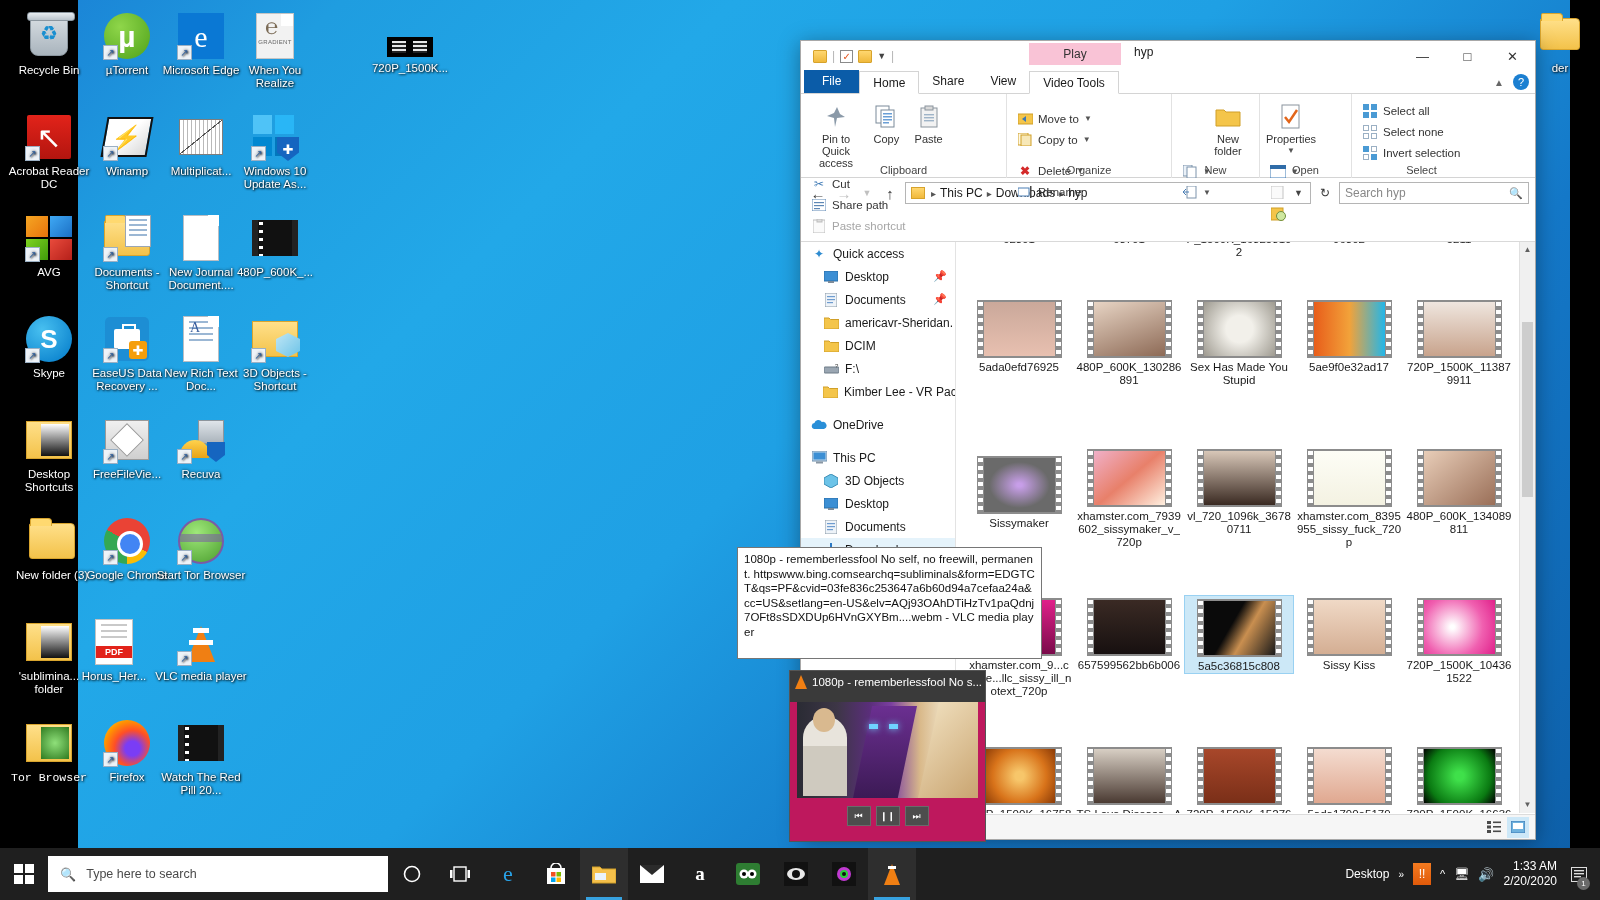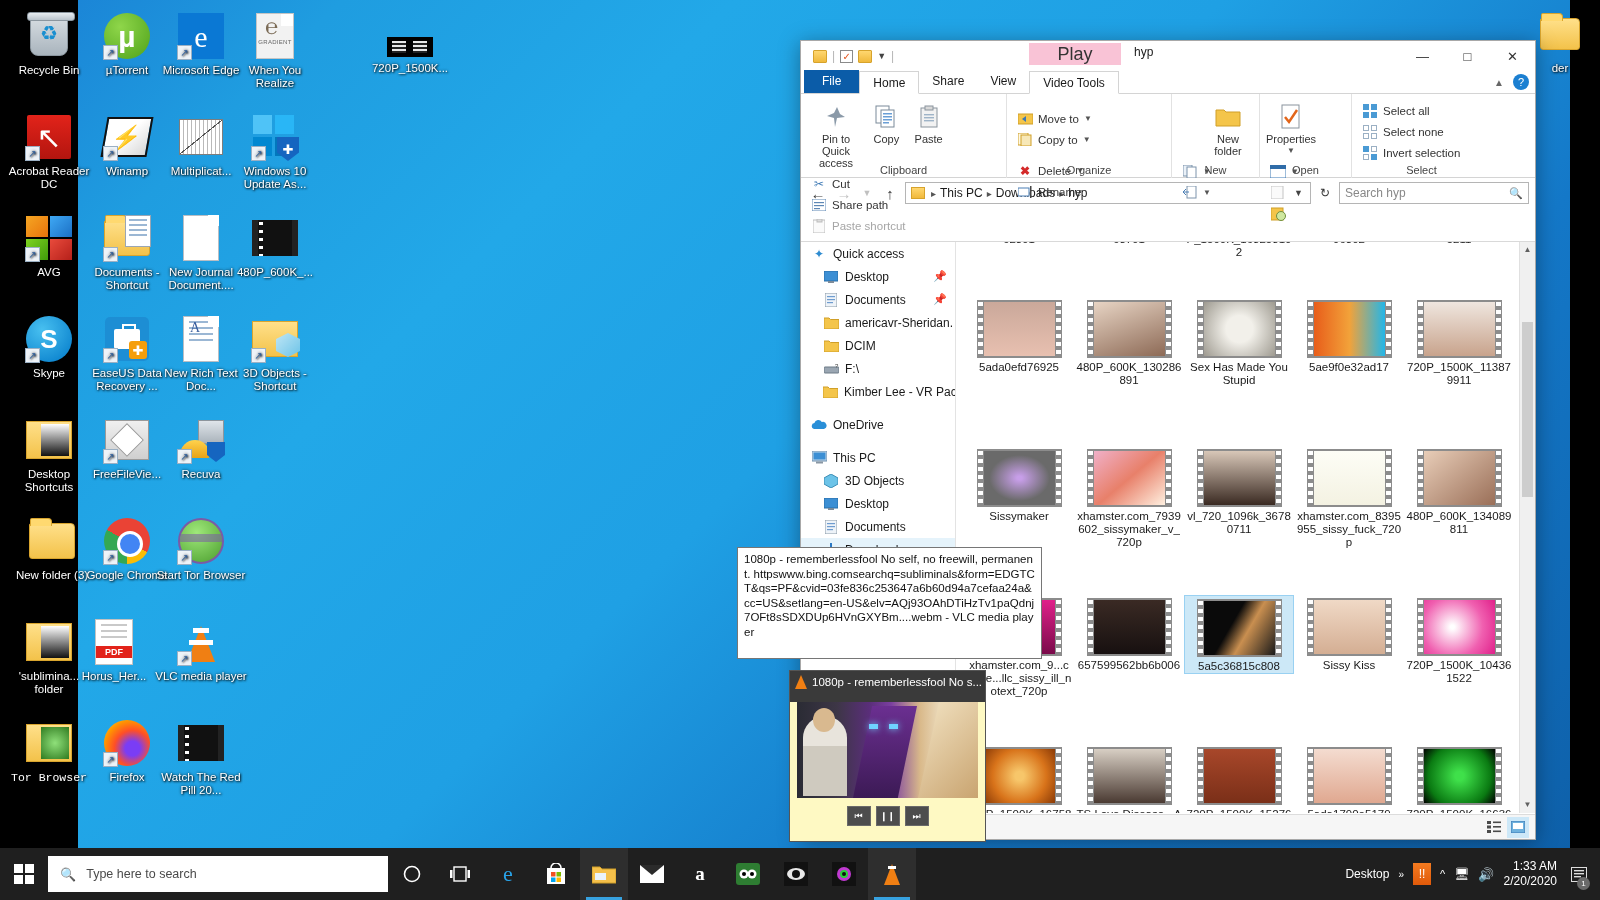--- a/index.html
+++ b/index.html
@@ -178,21 +178,21 @@
   }
   #ex-titlebar { height: 30px; background: #fff; position: relative; display: flex; align-items: center; }
   #qat { display: flex; align-items: center; gap: 5px; padding-left: 12px; }
   .qat-ic { width: 14px; height: 13px; position: relative; }
   .qat-folder { background: linear-gradient(180deg,#ffd770,#f0b93c); border:1px solid #d7a32c; border-radius:1px; }
   .qat-sep { color:#b5b5b5; font-size:12px; }
   .qat-prop { width:13px;height:13px;background:#fff;border:1px solid #8a8a8a; color:#e2511a; font-size:10px; line-height:11px; text-align:center; }
   .qat-caret { font-size:9px; color:#444; }
   #ex-title-ctx {
     position: absolute; left: 228px; top: 2px; width: 92px; height: 22px;
-    background: #f9c3d6; color: #333; font-size: 18px; text-align: center; line-height: 22px;
+    background: #f9c3d6; color: #333; font-size: 12px; text-align: center; line-height: 22px;
   }
   #ex-title-text { position: absolute; left: 333px; top: 4px; font-size: 12px; color: #1a1a1a; }
   .wbtns { position: absolute; right: 0; top: 0; display: flex; }
   .wbtn { width: 45px; height: 30px; display: flex; align-items: center; justify-content: center;
     font-size: 13px; color: #333; cursor: default; }
   #ex-tabs { height: 23px; position: relative; display: flex; align-items: flex-end; padding-left: 3px;
     border-bottom: 1px solid #d4d4d4; background:#fff; }
   .ex-tab { height: 23px; line-height: 23px; padding: 0 13px; font-size: 12px; color:#1a1a1a; }
   .ex-tab.file { background: #0b5ca8; color: #fff; padding: 0 18px; }
   .ex-tab.active { background:#fff; border:1px solid #d4d4d4; border-bottom:1px solid #fff; margin-bottom:-1px; }
@@ -267,21 +267,21 @@
   #tooltip {
     position: absolute; left: 737px; top: 547px; width: 305px; height: 112px;
     background: #fff; border: 1px solid #767676; padding: 4px 6px;
     font-size: 11.5px; line-height: 14.6px; color: #111; overflow: hidden;
     word-break: break-all; z-index: 40;
   }
 
   
   #vlc {
     position: absolute; left: 789px; top: 670px; width: 197px; height: 172px;
-    background: #fef9c3; border: 1px solid #555; z-index: 35; overflow:hidden;
+    background: #be185d; border: 1px solid #555; z-index: 35; overflow:hidden;
   }
   #vlc-title { height: 22px; display:flex; align-items:center; gap:5px; padding-left:5px;
     color:#fff; font-size:11.5px; background:#3a3a3a; white-space:nowrap; overflow:hidden; }
   .vlc-cone-sm { width:0;height:0;border-left:6px solid transparent;border-right:6px solid transparent;border-bottom:14px solid #f07f13; }
   #vlc-menu { height: 9px; background:#3a3a3a; }
   #vlc-video { height: 96px; margin: 0 7px; position: relative; overflow:hidden;
     background: linear-gradient(90deg,#2a2b34 0%,#3d3646 22%,#5a2e7a 40%,#7b3fa0 52%,#d9b98a 68%,#efe2c8 82%,#cfae7d 100%); }
   #vlc-controls { height: 36px; display:flex; align-items:center; justify-content:center; gap:5px; }
   .vbtn2 { width:24px;height:20px;background:#4d4d4d;border:1px solid #6a6a6a;color:#fff;font-size:9px;
     display:flex;align-items:center;justify-content:center; }
@@ -1029,21 +1029,21 @@
               <div class="shot" style="background:linear-gradient(90deg,#e85d1a,#f2a23a,#23b6e8);"></div>
             </div>
             <div class="fcap">5ae9f0e32ad17</div>
           </div>
           <div class="fitem" style="left: 448px; top: 55px;">
             <div class="fthumb">
               <div class="shot" style="background:linear-gradient(180deg,#efe6df,#c8a38c);"></div>
             </div>
             <div class="fcap">720P_1500K_113879911</div>
           </div>
-          <div class="fitem" style="left: 8px; top: 204px;">
+          <div class="fitem" style="left: 8px; top: 211px;">
             <div class="fthumb">
               <div class="shot" style="background:radial-gradient(ellipse at center,#c79ee8 5%,#6a6a6a 60%);"></div>
             </div>
             <div class="fcap">Sissymaker</div>
           </div>
           <div class="fitem" style="left: 118px; top: 204px;">
             <div class="fthumb">
               <div class="shot" style="background:linear-gradient(140deg,#f0b0c8,#e8806a,#fff0e0);"></div>
             </div>
             <div class="fcap">xhamster.com_7939602_sissymaker_v_720p</div>

